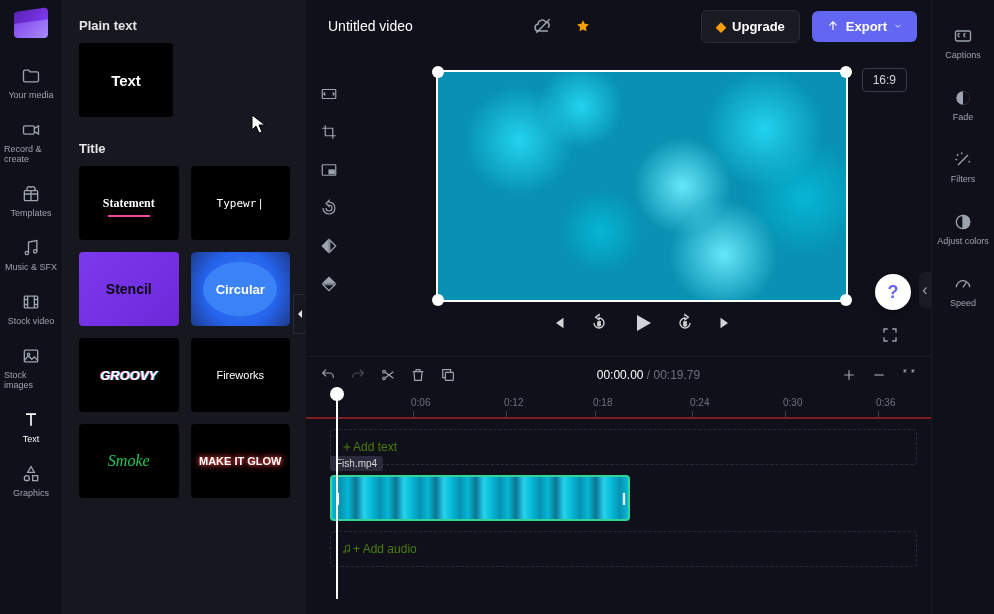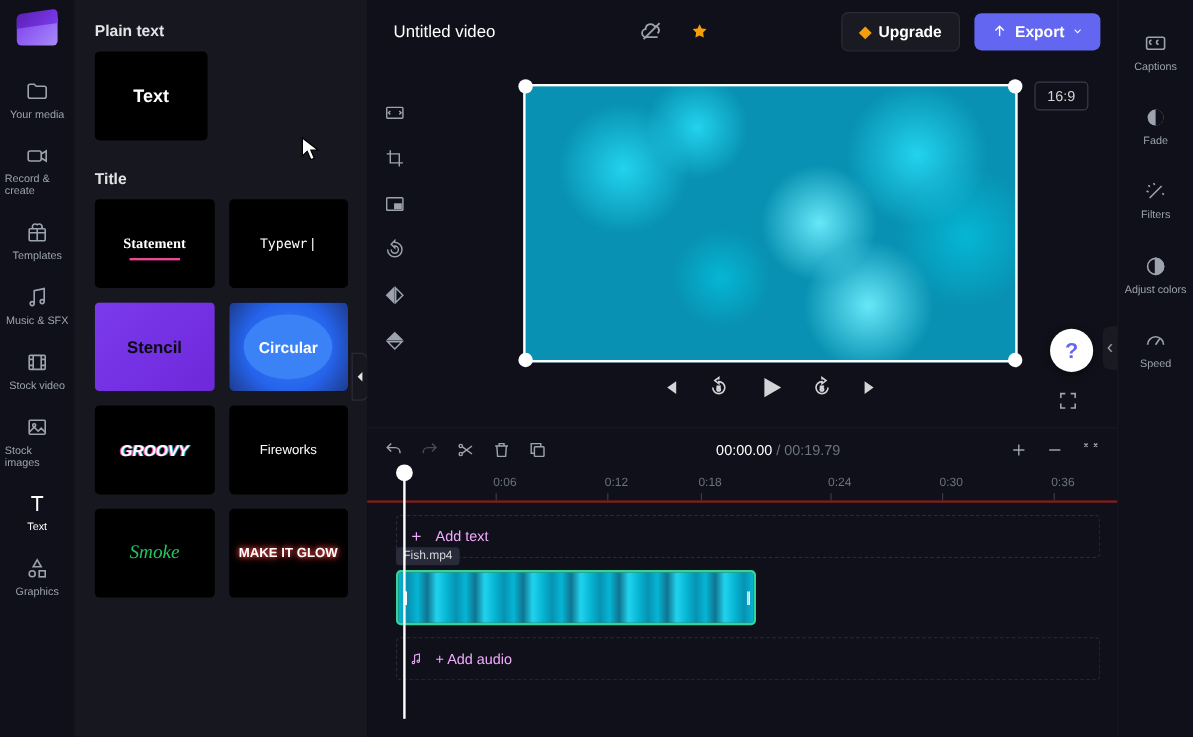--- a/index.html
+++ b/index.html
@@ -74,21 +74,21 @@
 .tl-toolbar .tlb{cursor:pointer;color:#9ca3af;display:flex;align-items:center;justify-content:center;}
 .tl-time{margin-left:auto;margin-right:auto;font-size:12px;font-family:monospace;}
 .tl-time .cur{color:#fff;}.tl-time .dur{color:#6b7280;}
 .tl-right{display:flex;gap:14px;align-items:center;}
 .tl-ruler{height:26px;position:relative;border-bottom:2px solid #7f1d1d;padding-left:24px;}
 .tl-ruler .tick{position:absolute;top:4px;font-size:10px;color:#6b7280;}
 .tl-ruler .tick::before{content:"";position:absolute;left:2px;top:14px;width:1px;height:6px;background:#3a3b4a;}
 .playhead{position:absolute;left:24px;top:-6px;width:14px;height:14px;background:#fff;border-radius:50%;z-index:5;}
 .playhead::after{content:"";position:absolute;left:6px;top:12px;width:2px;height:200px;background:#fff;}
 .tl-tracks{flex:1;padding:10px 14px 10px 24px;position:relative;overflow:hidden;}
-.track{height:36px;border:1px dashed #2a2b3a;border-radius:4px;margin-bottom:10px;display:flex;align-items:center;padding:0 10px;color:#f0abfc;font-size:12px;gap:10px;cursor:pointer;position:relative;}
+.track{height:36px;border:1px dashed #2a2b3a;border-radius:4px;margin-bottom:10px;display:flex;align-items:center;padding:0 10px;color:#4d7c0f;font-size:12px;gap:0;cursor:pointer;position:relative;}
 .clip-label{position:absolute;left:0;top:-4px;transform:translateY(-100%);background:#2a2b3a;padding:2px 6px;border-radius:3px;font-size:10px;color:#d4d4d8;}
 .clip{height:46px;width:300px;background:linear-gradient(90deg,#06b6d4,#0891b2,#06b6d4,#0e7490,#22d3ee,#06b6d4);border:2px solid #34d399;border-radius:4px;margin-bottom:10px;position:relative;cursor:pointer;background-size:40px 100%;}
 .clip .grip{position:absolute;top:50%;transform:translateY(-50%);color:#fff;font-size:12px;letter-spacing:-2px;}
 .clip .grip.l{left:4px;}.clip .grip.r{right:4px;}
 </style>
 </head>
 <body>
 
 <div class="app">
 
@@ -368,21 +368,21 @@
               </svg>
             </div>
         </div>
       </div>
 
       <div class="tl-ruler">
         <div class="playhead"></div>
         <div id="ruler-ticks">
             <span class="tick" style="left: 105px;">0:06</span>
             <span class="tick" style="left: 198px;">0:12</span>
-            <span class="tick" style="left: 276px;">0:18</span>
+            <span class="tick" style="left: 287px;">0:18</span>
             <span class="tick" style="left: 384px;">0:24</span>
             <span class="tick" style="left: 477px;">0:30</span>
             <span class="tick" style="left: 570px;">0:36</span>
           </div>
       </div>
 
       <div class="tl-tracks">
         <div class="track">
           <svg width="12" height="12" viewBox="0 0 24 24" stroke="currentColor" stroke-width="2">
               <path d="M12 5v14M5 12h14"></path>

